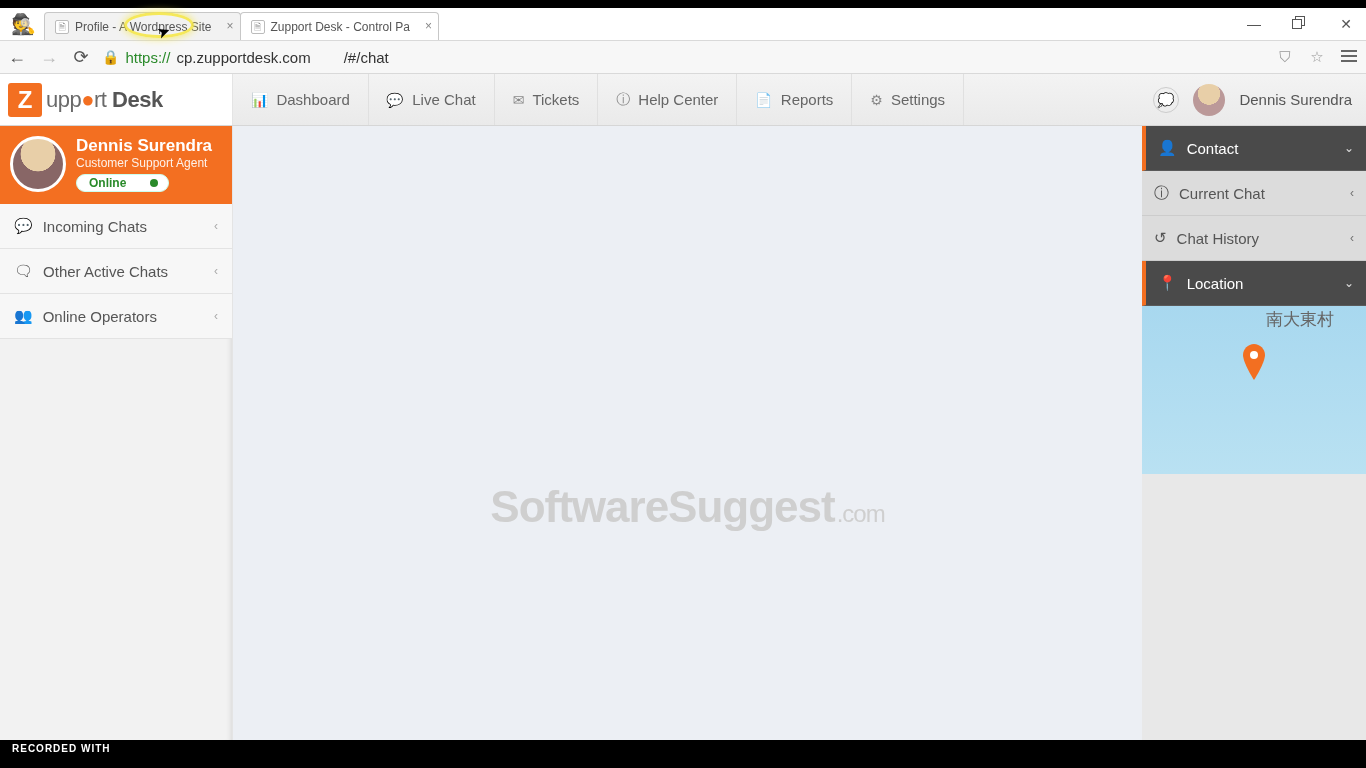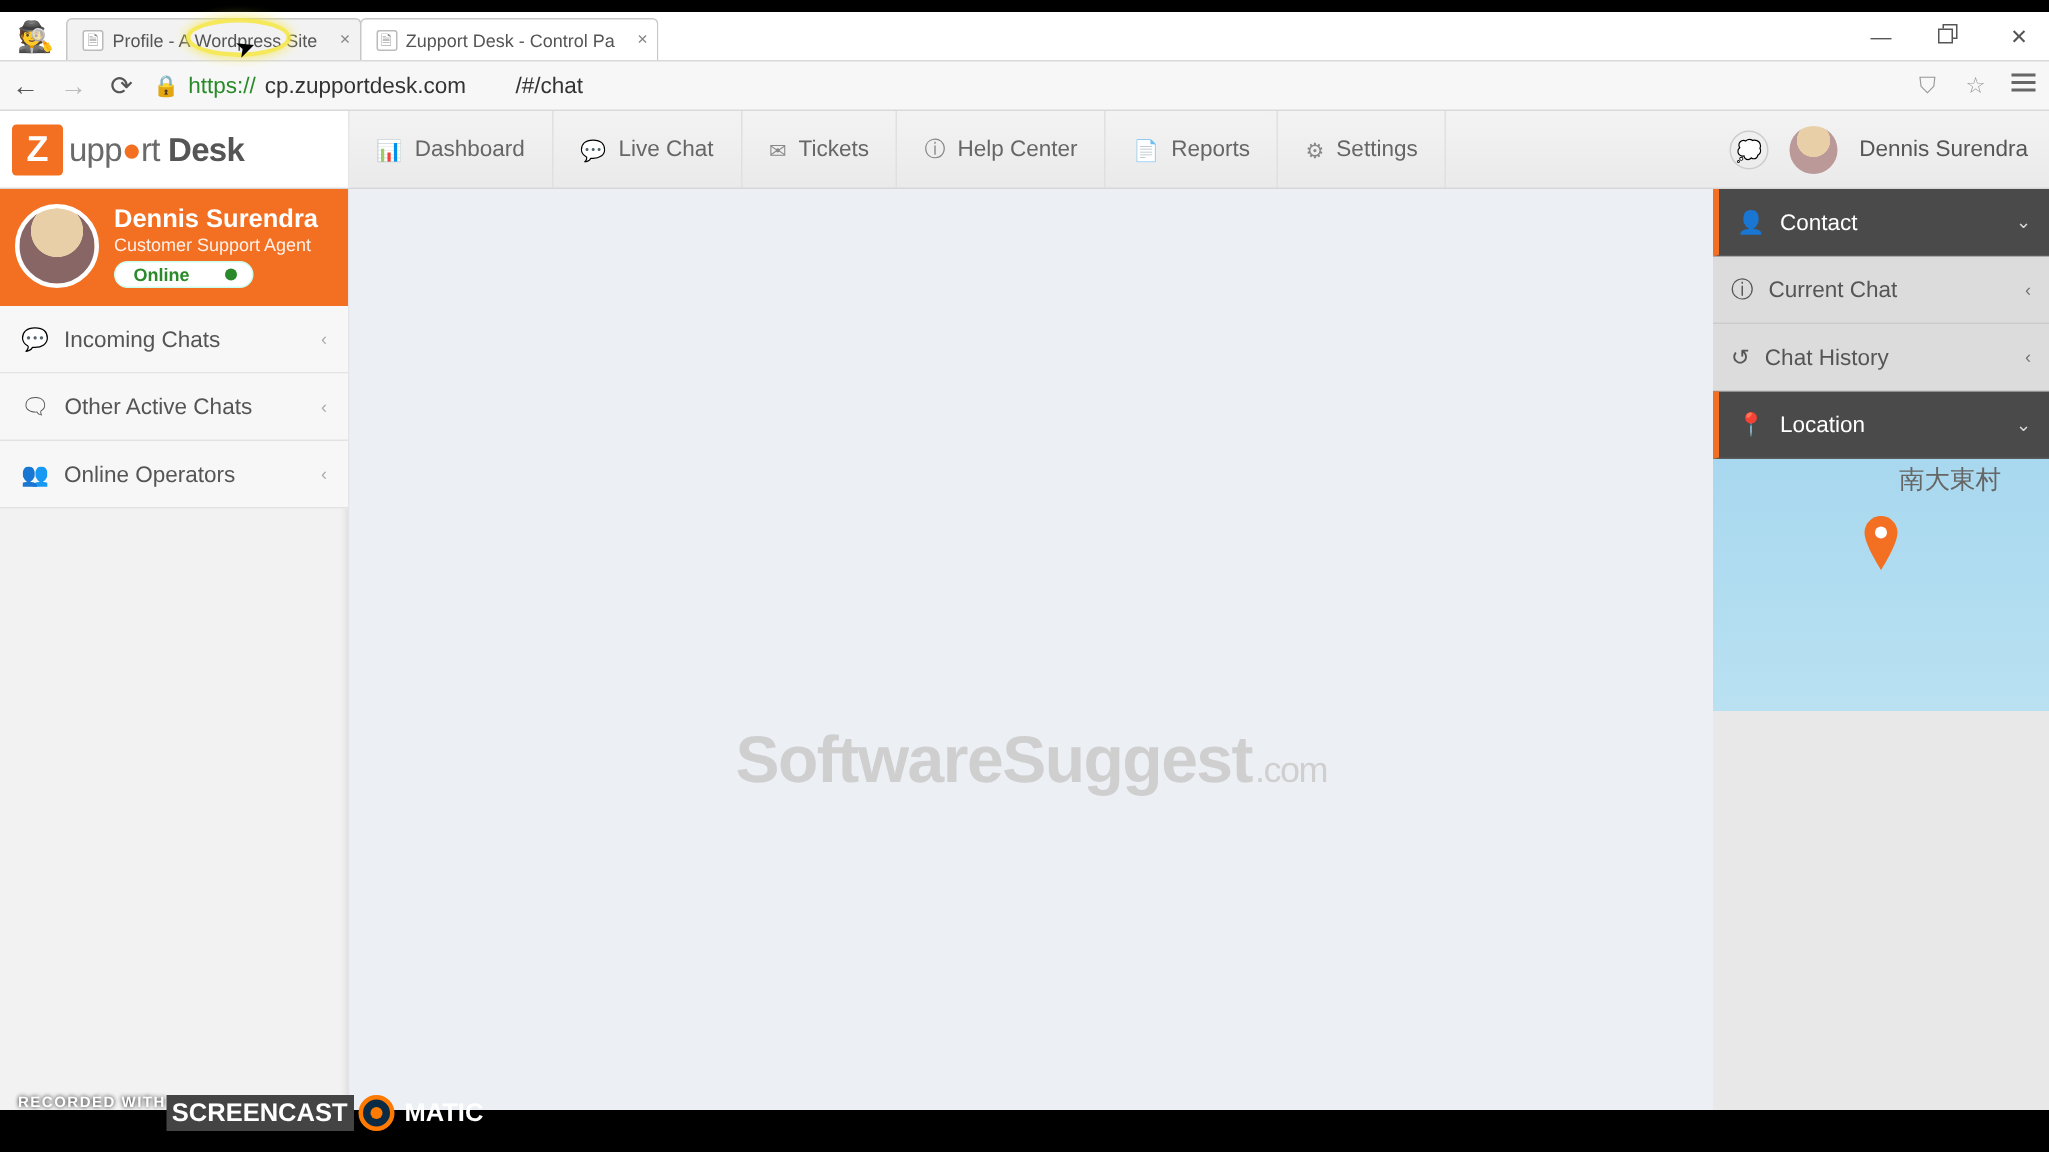--- a/index.html
+++ b/index.html
@@ -268,22 +268,15 @@
           </svg>
       </div>
     </div>
     <div class="rightfill"></div>
   </div>
 
 </div>
 
 <div class="recorder">
   <div class="rw">RECORDED WITH</div>
-  <div class="brand">
-    <span class="seg1">SCREENCAST</span>
-    <span class="circle">
-        <span class="inner"></span>
-      </span>
-    <span class="seg3">MATIC</span>
-  </div>
 </div>
 
 <div class="bottombar"></div>
 
 </body></html>

